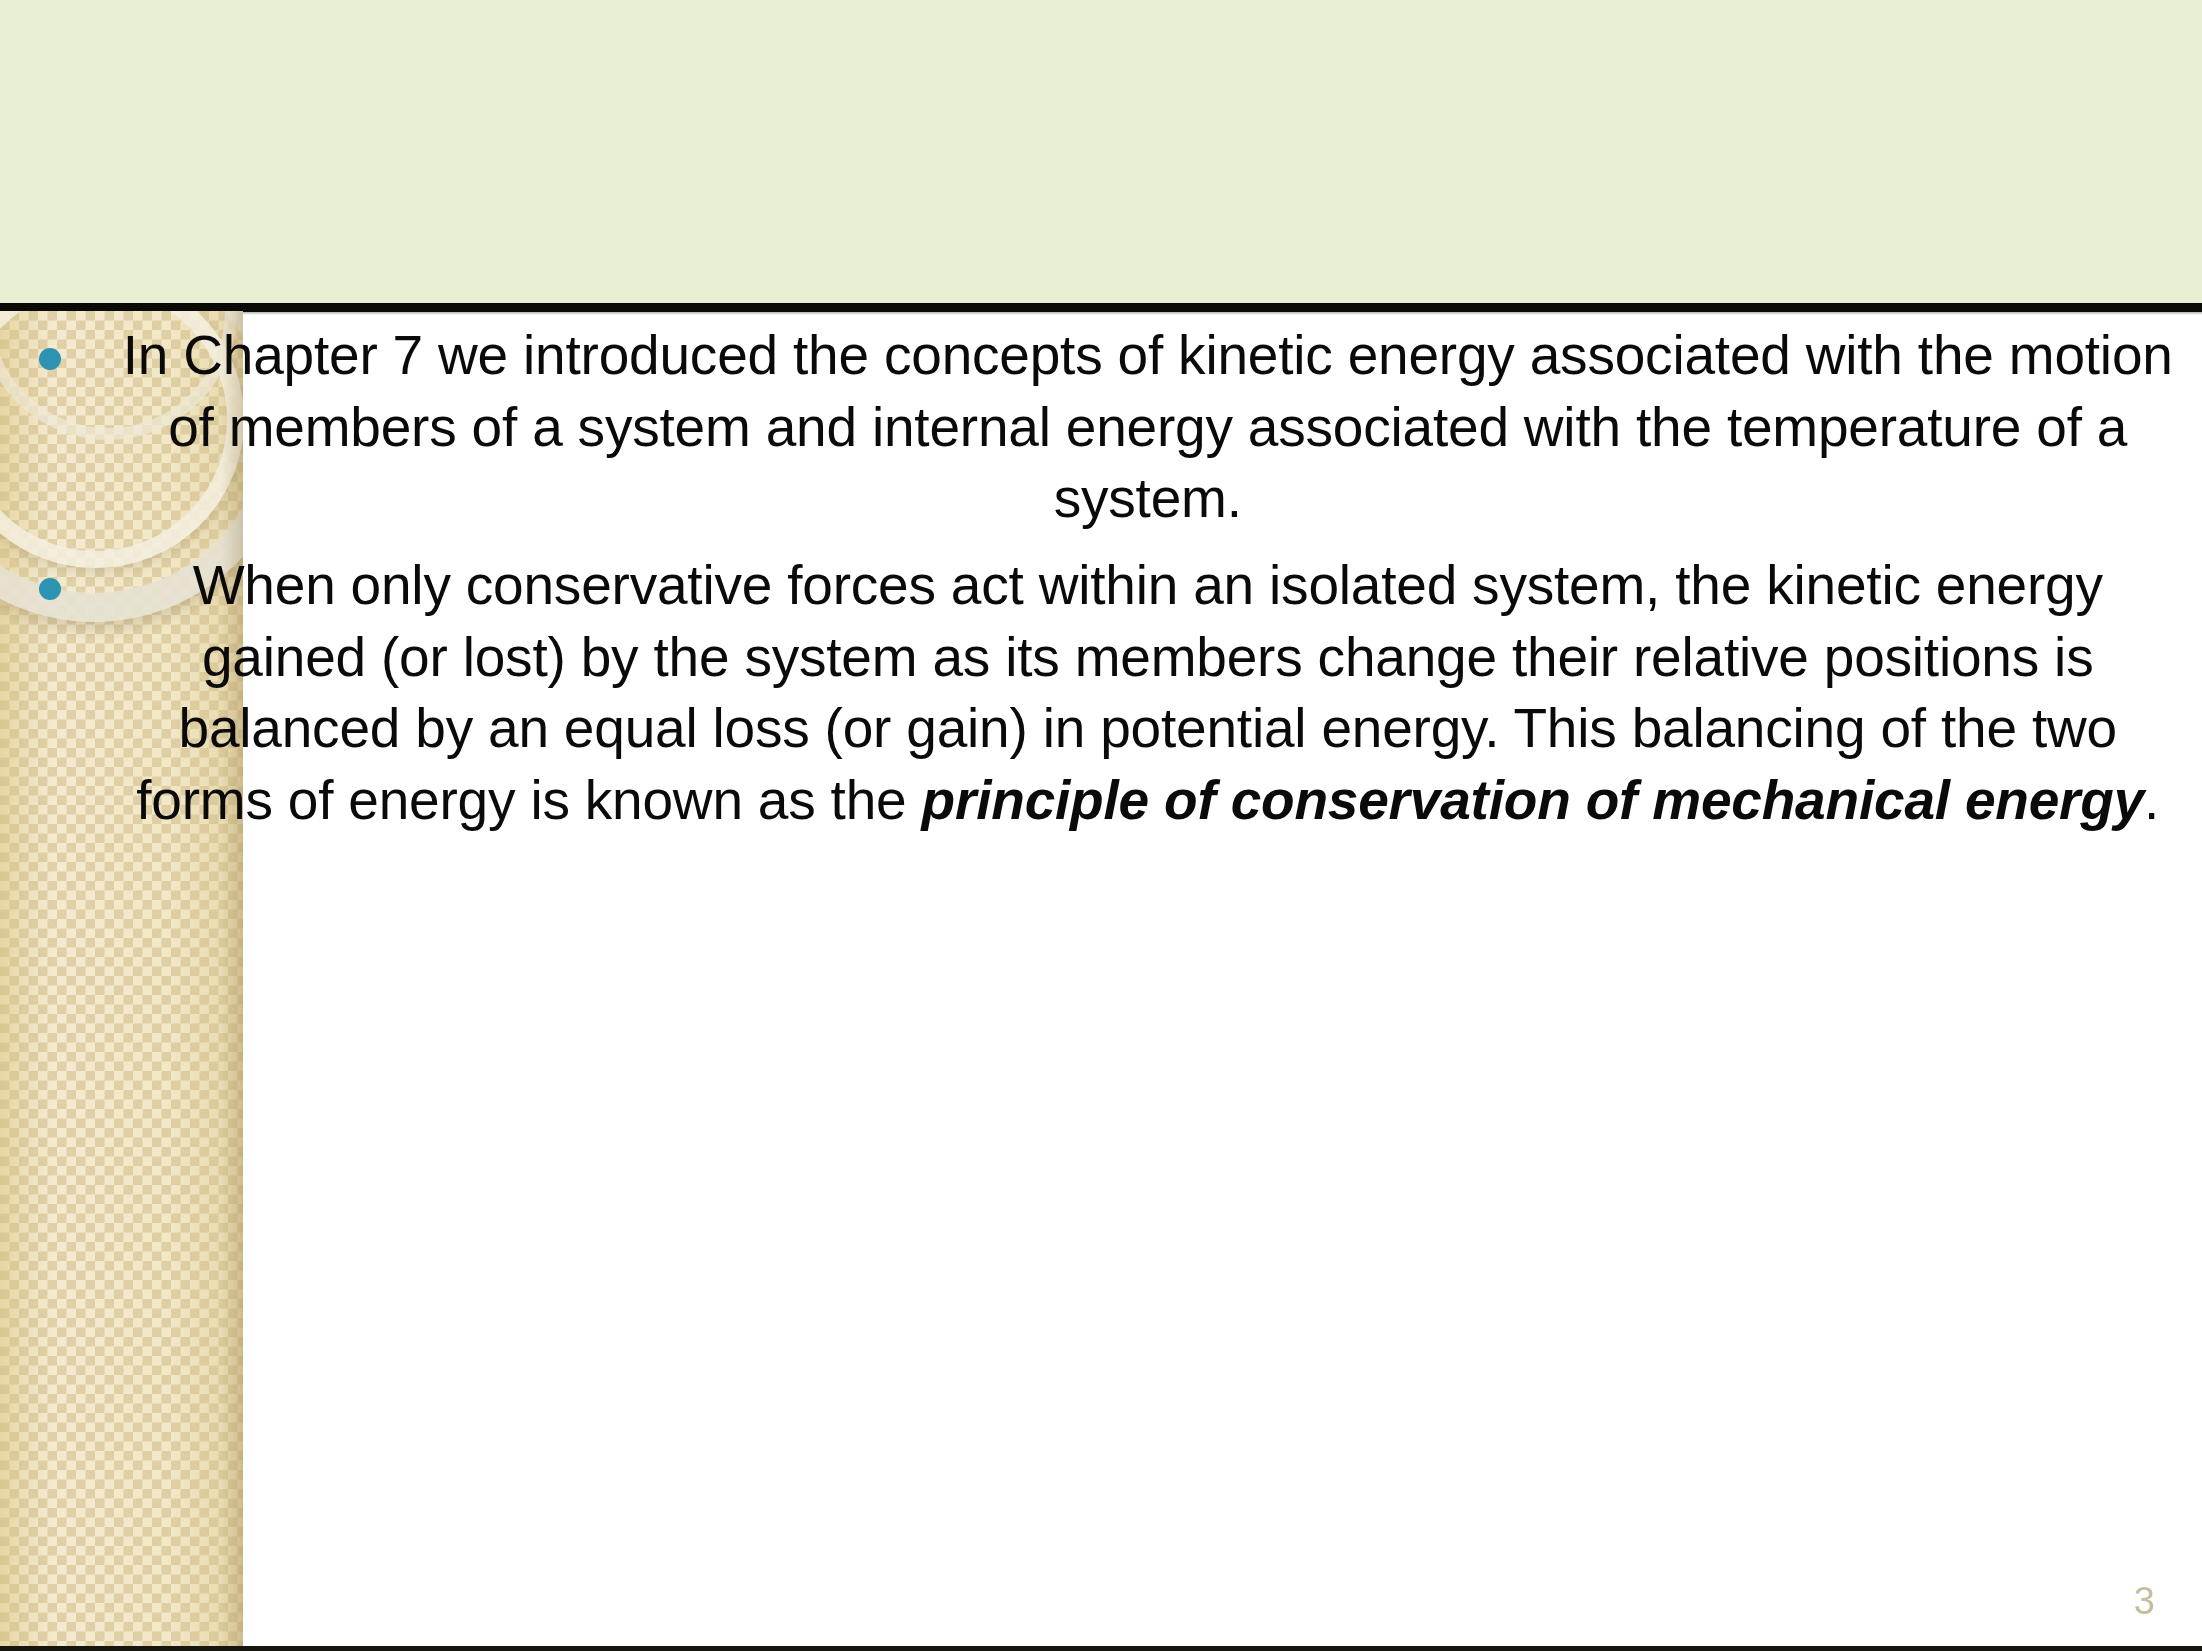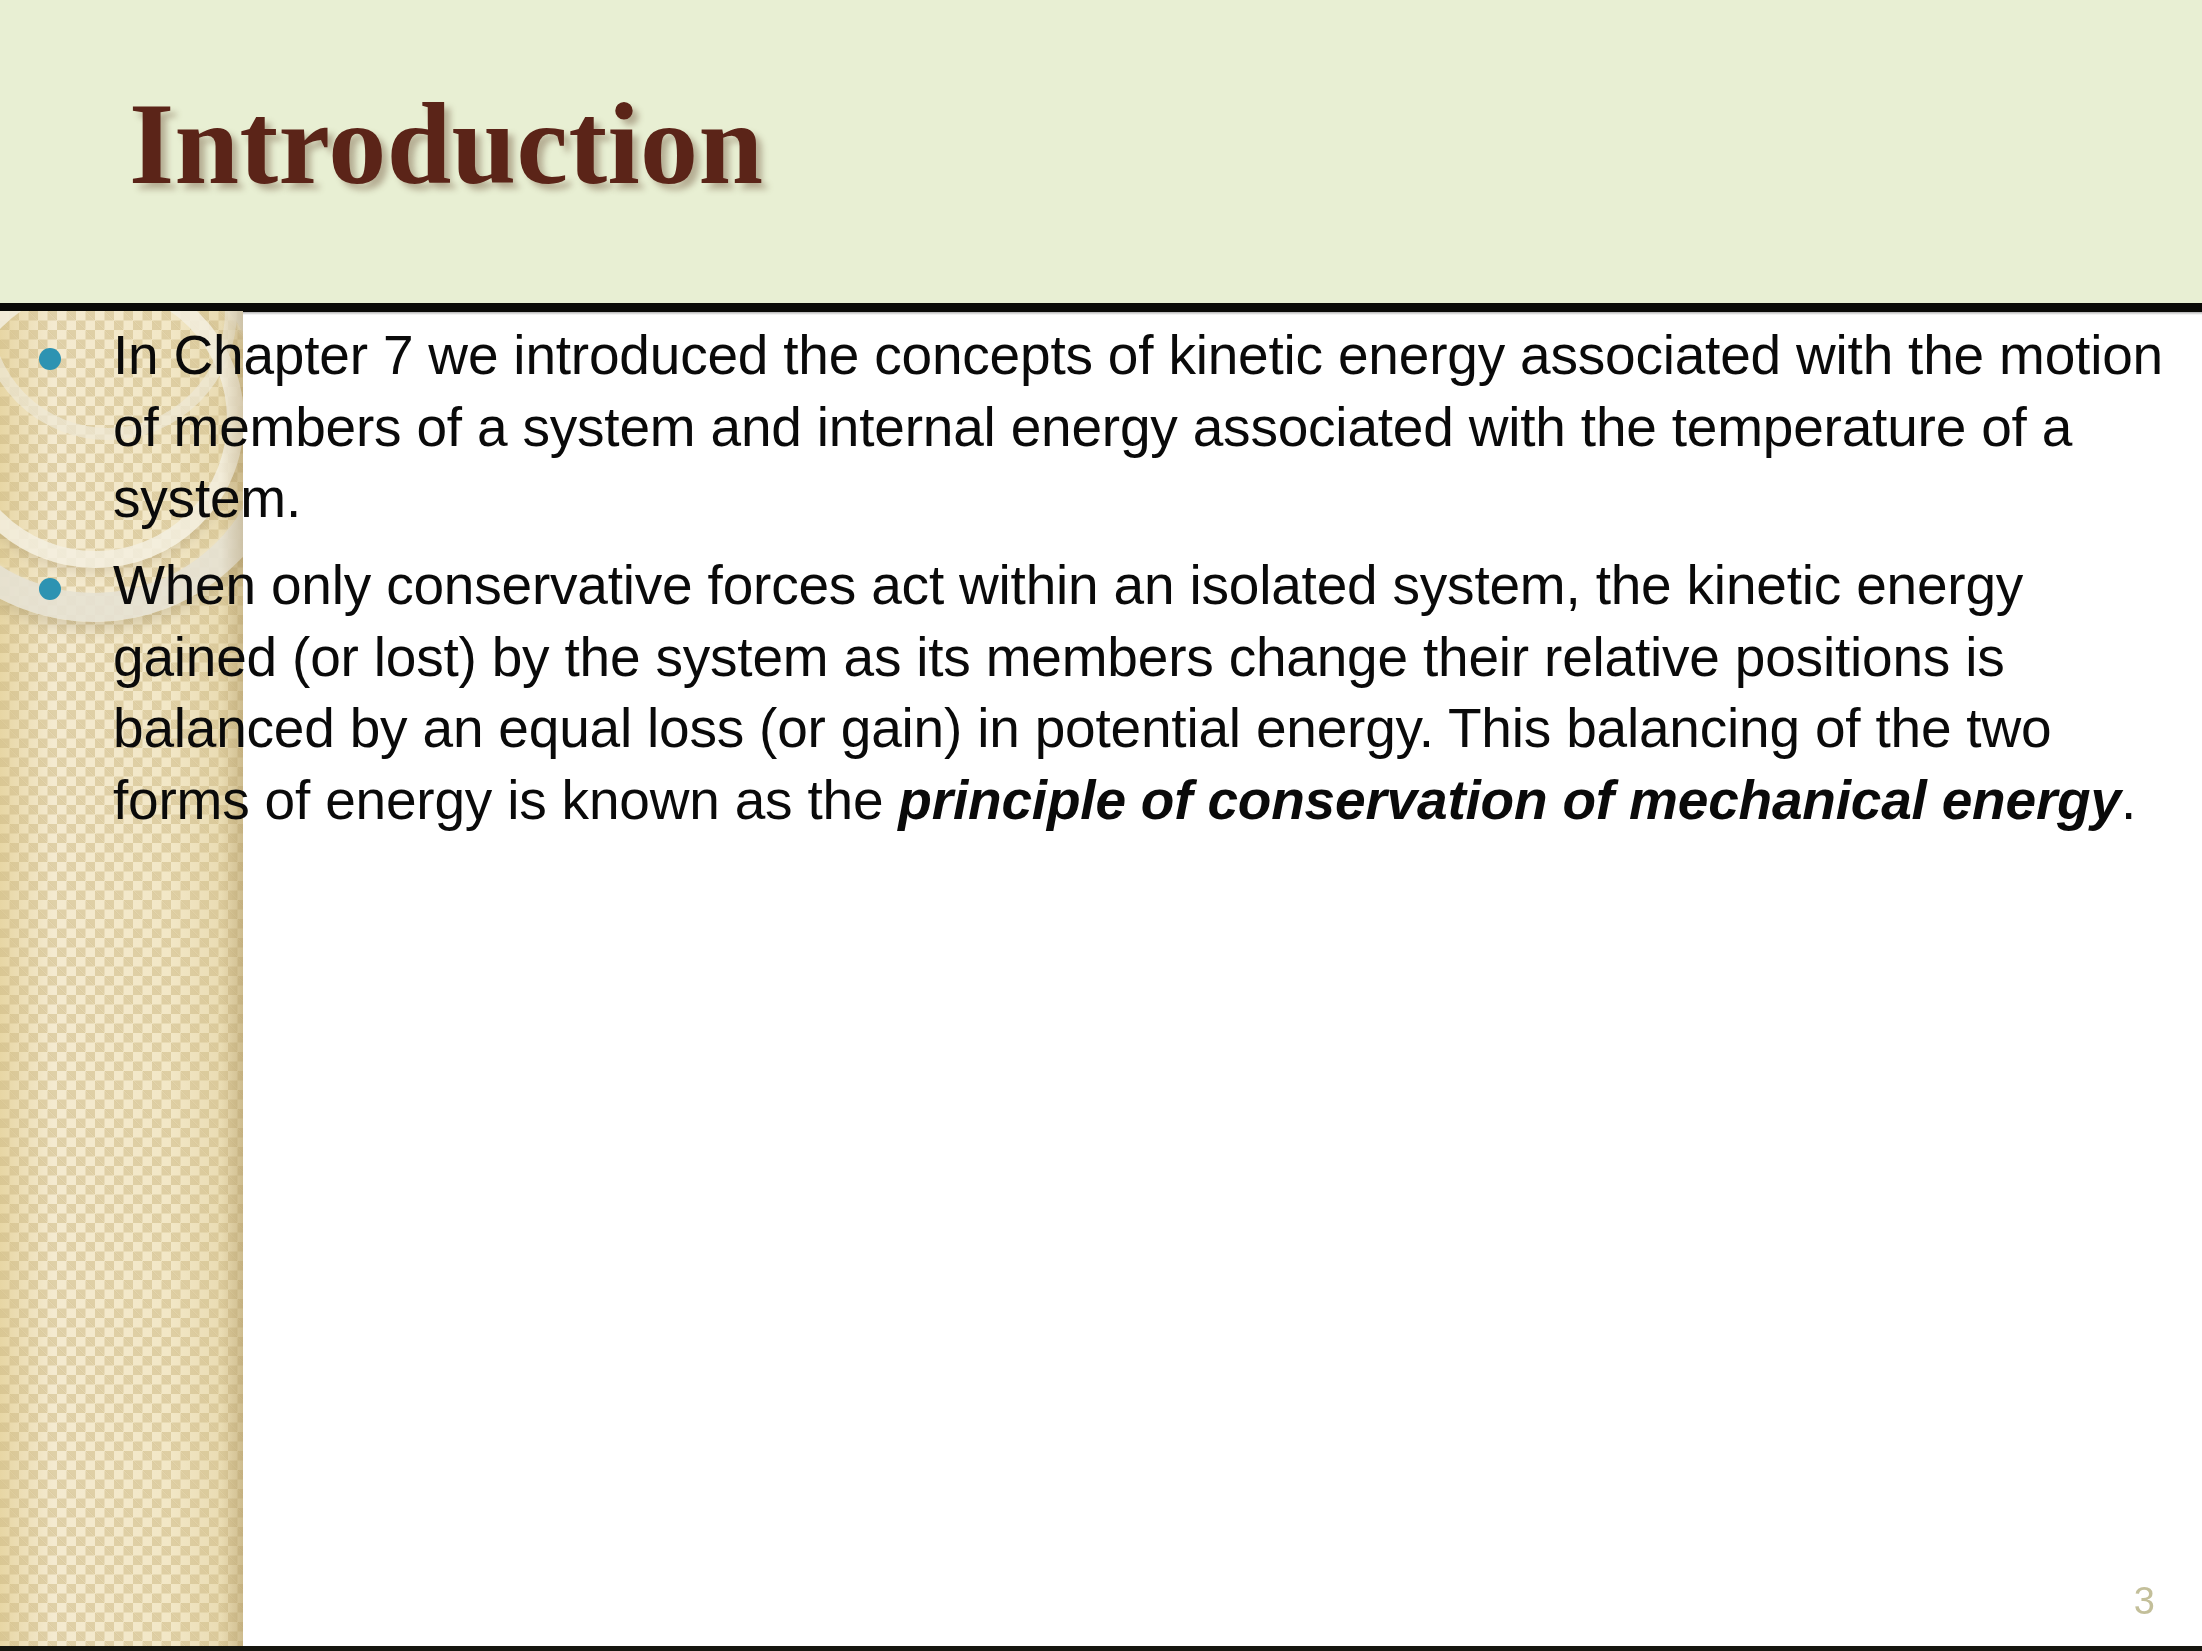--- a/index.html
+++ b/index.html
@@ -132,20 +132,21 @@
 
   .bullet-item {
     position: relative;
     margin: 0 0 15.5px 0;
     padding: 0 20.6px 0 113px;
     max-width: 2181px;
     font-size: 55px;
     line-height: 1.30;
     color: #0a0a0a;
     letter-spacing: -0.2px;
+    text-align: center;
   }
 
   .bullet-dot {
     position: absolute;
     left: 39px;
     top: 27.5px;
     width: 22.4px;
     height: 22.4px;
     border-radius: 50%;
     background: #2d93b2;
@@ -177,21 +178,20 @@
     background: #16160f;
   }
 </style>
 </head>
 <body>
 
 <div id="slide">
 
   <div class="header-band"></div>
   <div class="header-rule"></div>
-  <div class="slide-title">Introduction</div>
 
   <div class="sidebar">
     <div class="arc arc-1"></div>
     <div class="arc arc-2"></div>
     <div class="arc arc-3"></div>
     <div class="sidebar-shade"></div>
   </div>
 
   <div class="content">
     <ul class="bullet-list">

